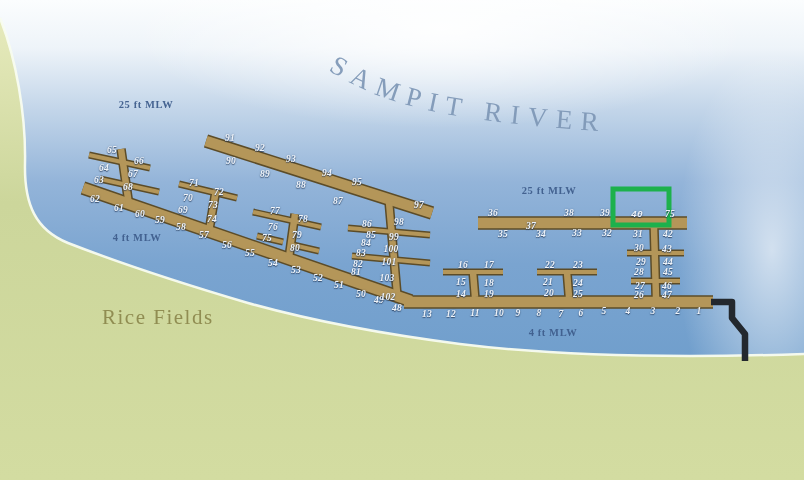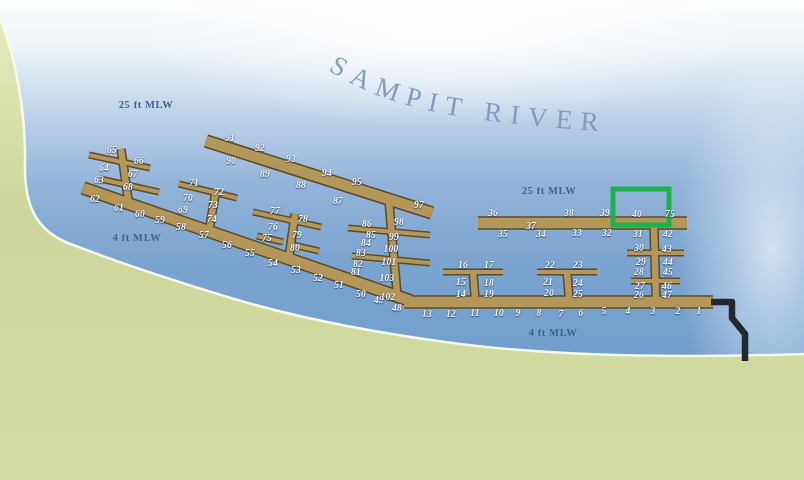--- a/index.html
+++ b/index.html
@@ -125,21 +125,21 @@
       <span class="slip" style="left: 639px; top: 248px; color: rgb(238, 243, 249);">30</span>
       <span class="slip" style="left: 638px; top: 234px; color: rgb(238, 243, 249);">31</span>
       <span class="slip" style="left: 607px; top: 233px; color: rgb(238, 243, 249);">32</span>
       <span class="slip" style="left: 577px; top: 233px; color: rgb(238, 243, 249);">33</span>
       <span class="slip" style="left: 541px; top: 234px; color: rgb(238, 243, 249);">34</span>
       <span class="slip" style="left: 503px; top: 234px; color: rgb(238, 243, 249);">35</span>
       <span class="slip" style="left: 493px; top: 213px; color: rgb(238, 243, 249);">36</span>
       <span class="slip" style="left: 531px; top: 226px; color: rgb(238, 243, 249);">37</span>
       <span class="slip" style="left: 569px; top: 213px; color: rgb(238, 243, 249);">38</span>
       <span class="slip" style="left: 605px; top: 213px; color: rgb(238, 243, 249);">39</span>
-      <span class="slip" style="left: 637px; top: 214px; color: rgb(238, 243, 249);">40</span>
+      <span class="slip" style="left: 637px; top: 214px; color: rgb(238, 243, 249); font-family: Liberation Mono, monospace;">40</span>
       <span class="slip" style="left: 670px; top: 214px; color: rgb(238, 243, 249);">75</span>
       <span class="slip" style="left: 668px; top: 234px; color: rgb(238, 243, 249);">42</span>
       <span class="slip" style="left: 667px; top: 249px; color: rgb(238, 243, 249);">43</span>
       <span class="slip" style="left: 668px; top: 262px; color: rgb(238, 243, 249);">44</span>
       <span class="slip" style="left: 668px; top: 272px; color: rgb(238, 243, 249);">45</span>
       <span class="slip" style="left: 667px; top: 286px; color: rgb(238, 243, 249);">46</span>
       <span class="slip" style="left: 667px; top: 295px; color: rgb(238, 243, 249);">47</span>
       <span class="slip" style="left: 397px; top: 308px; color: rgb(238, 243, 249);">48</span>
       <span class="slip" style="left: 379px; top: 300px; color: rgb(238, 243, 249);">49</span>
       <span class="slip" style="left: 361px; top: 294px; color: rgb(238, 243, 249);">50</span>
@@ -197,14 +197,15 @@
       <span class="slip" style="left: 387px; top: 278px; color: rgb(238, 243, 249);">103</span>
     </div>
 
   <div class="layer" id="depth-layer">
       <span class="depth" style="left: 146px; top: 104px; color: rgb(63, 94, 141);">25 ft MLW</span>
       <span class="depth" style="left: 549px; top: 190px; color: rgb(63, 94, 141);">25 ft MLW</span>
       <span class="depth" style="left: 137px; top: 237px; color: rgb(63, 94, 141);">4 ft MLW</span>
       <span class="depth" style="left: 553px; top: 332px; color: rgb(63, 94, 141);">4 ft MLW</span>
     </div>
 
+  <span class="rice" style="color: rgb(141, 137, 78);">Rice Fields</span>
 
 </div>
 
 </body></html>

